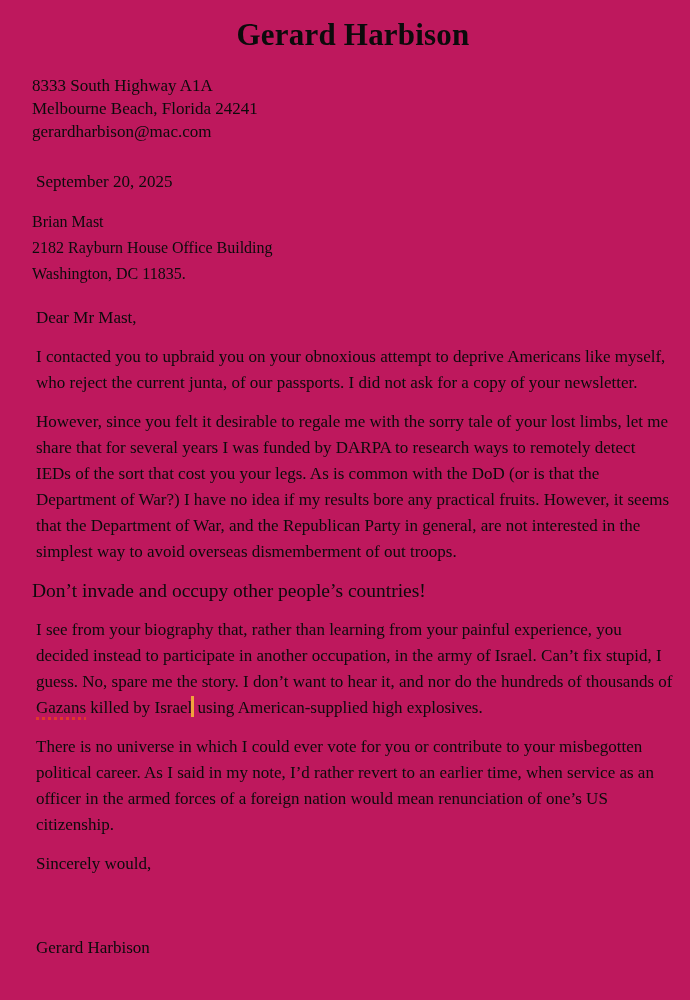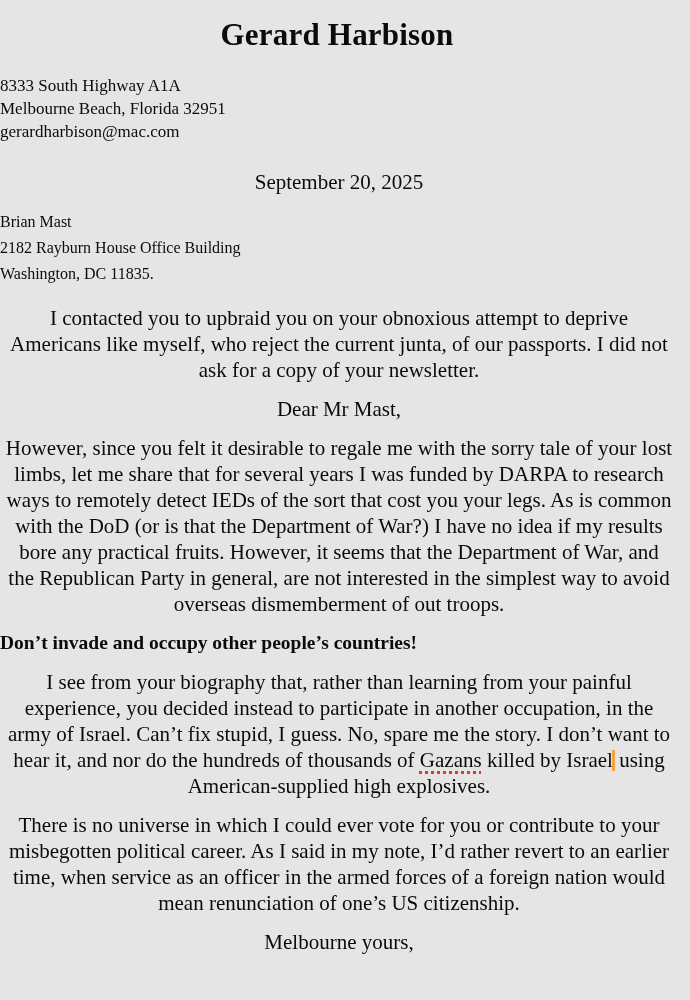--- a/index.html
+++ b/index.html
@@ -4,23 +4,23 @@
 <style>
   html, body {
     margin: 0;
     padding: 0;
     background: #ffffff;
   }
   .page {
     width: 690px;
     height: 1000px;
     box-sizing: border-box;
-    background: #e5e5e5;
+    background: #be185d;
     overflow: hidden;
-    padding: 16px 16px 0 0;
+    padding: 16px 16px 0 32px;
     font-family: "Liberation Serif", "DejaVu Serif", serif;
     color: #0b0b0b;
   }
   .letterhead-name {
     font-size: 31px;
     line-height: 38px;
     font-weight: 700;
     text-align: center;
     margin: 0 0 20px 0;
     letter-spacing: 0.2px;
@@ -29,32 +29,31 @@
     font-size: 17px;
     line-height: 23px;
     margin: 0 0 26px 0;
   }
   .email-link {
     color: inherit;
     text-underline-offset: 3px;
     cursor: pointer;
   }
   p {
-    font-size: 21px;
+    font-size: 17px;
     line-height: 26px;
     margin: 0 0 13px 4px;
-    text-align: center;
   }
   .date { margin-bottom: 14px; }
   .recipient { margin-bottom: 18px; }
   .recipient div { line-height: 26px; }
   .letter-heading {
     font-size: 19.5px;
     line-height: 26px;
-    font-weight: 700;
+    font-weight: 400;
     margin: 0 0 13px 0;
   }
   .misspelled {
     text-decoration: underline dotted;
     text-decoration-color: #e0392b;
     text-decoration-thickness: 2.5px;
     text-underline-offset: 4px;
   }
   .caret {
     display: inline-block;
@@ -72,43 +71,43 @@
 </style>
 </head>
 <body>
 
 <div class="page">
 
   <h1 class="letterhead-name">Gerard Harbison</h1>
 
   <div class="letterhead-address">
     <div>8333 South Highway A1A</div>
-    <div>Melbourne Beach, Florida 32951</div>
+    <div>Melbourne Beach, Florida 24241</div>
     <div>
       <span class="email-link">gerardharbison@mac.com</span>
     </div>
   </div>
 
   <p class="date">September 20, 2025</p>
 
   <div class="recipient">
     <div>Brian Mast</div>
     <div>2182 Rayburn House Office Building</div>
     <div>Washington, DC 11835.</div>
   </div>
 
+  <p>Dear Mr Mast,</p>
+
   <p>I contacted you to upbraid you on your obnoxious attempt to deprive Americans like myself, who reject the current junta, of our passports. I did not ask for a copy of your newsletter.</p>
-
-  <p>Dear Mr Mast,</p>
 
   <p>However, since you felt it desirable to regale me with the sorry tale of your lost limbs, let me share that for several years I was funded by DARPA to research ways to remotely detect IEDs of the sort that cost you your legs. As is common with the DoD (or is that the Department of War?) I have no idea if my results bore any practical fruits. However, it seems that the Department of War, and the Republican Party in general, are not interested in the simplest way to avoid overseas dismemberment of out troops.</p>
 
   <h2 class="letter-heading">Don’t invade and occupy other people’s countries!</h2>
 
   <p><span>I see from your biography that, rather than learning from your painful experience, you decided instead to participate in another occupation, in the army of Israel. Can’t fix stupid, I guess. No, spare me the story. I don’t want to hear it, and nor do the hundreds of thousands of </span><span class="misspelled">Gazans</span><span> killed by Israel</span><span class="caret"></span><span> using American-supplied high explosives.</span></p>
 
   <p>There is no universe in which I could ever vote for you or contribute to your misbegotten political career. As I said in my note, I’d rather revert to an earlier time, when service as an officer in the armed forces of a foreign nation would mean renunciation of one’s US citizenship.</p>
 
-  <p class="valediction">Melbourne yours,</p>
+  <p class="valediction">Sincerely would,</p>
 
   <p class="signature">Gerard Harbison</p>
 
 </div>
 
 </body></html>

